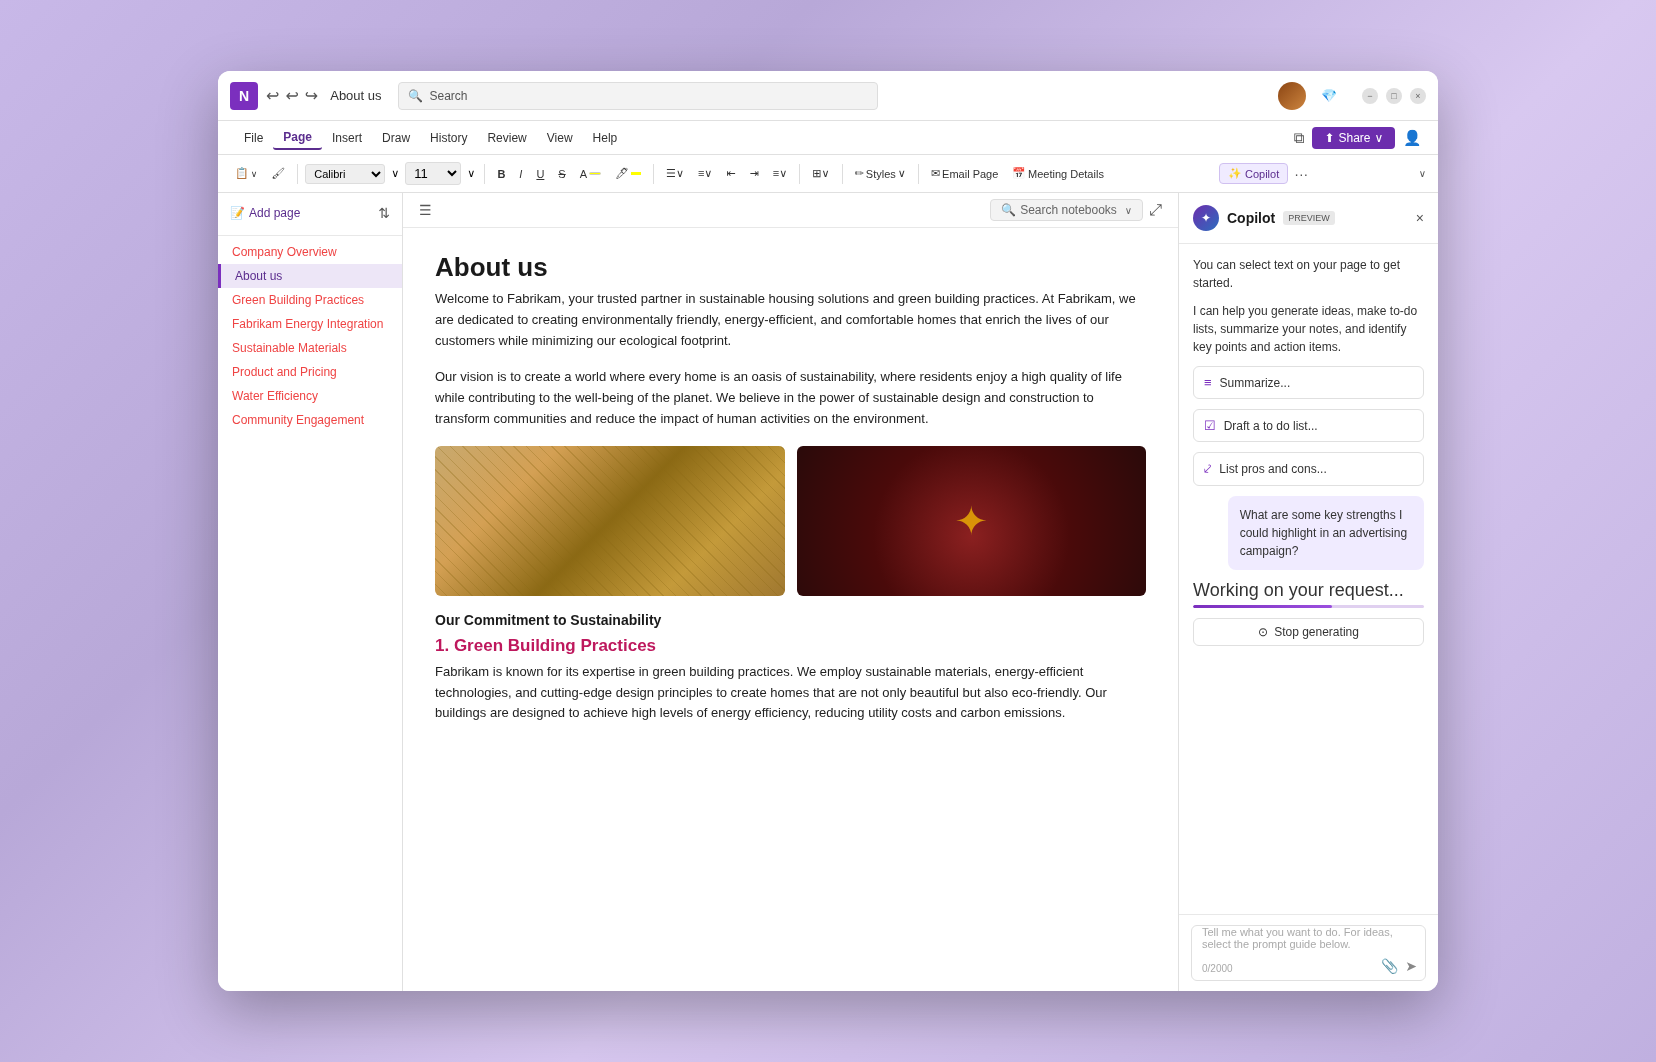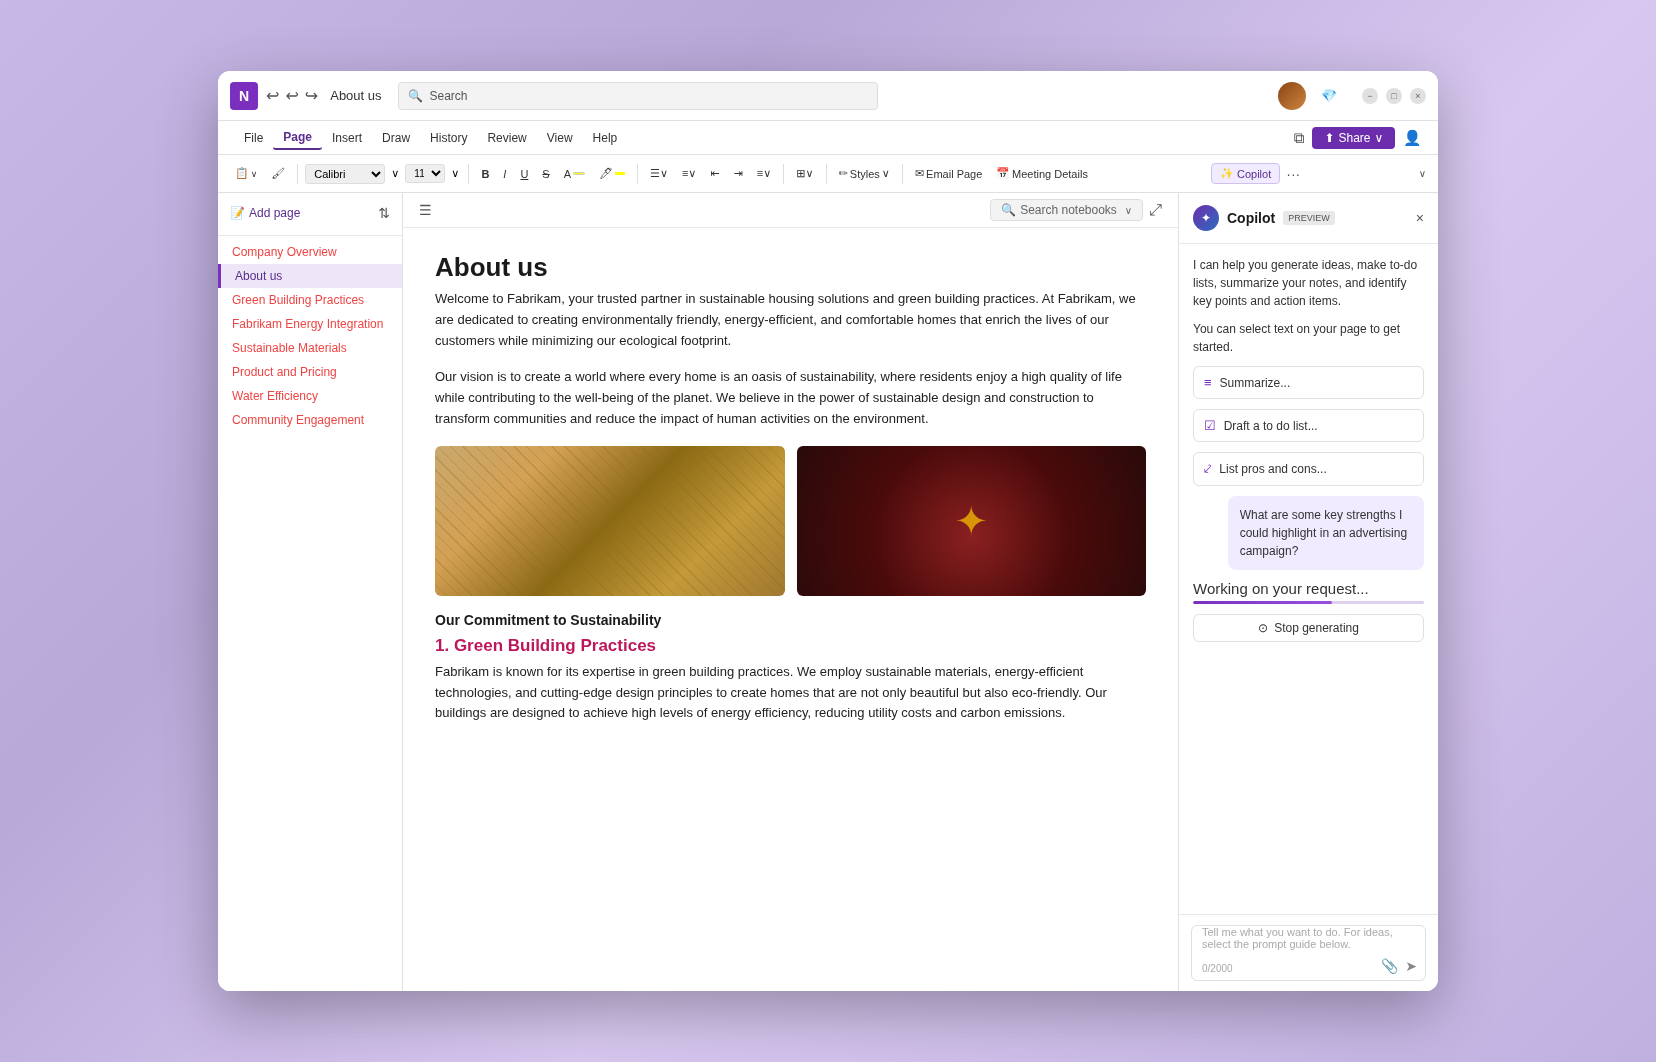--- a/index.html
+++ b/index.html
@@ -124,21 +124,21 @@
     .toolbar-btn {
       padding: 3px 5px; font-size: 11px; color: #333; cursor: pointer; border-radius: 3px;
       display: flex; align-items: center; gap: 2px;
       border: none; background: transparent;
     }
     .toolbar-sep { width: 1px; height: 20px; background: #ddd; margin: 0 3px; }
     .font-select {
       border: 1px solid #ddd; border-radius: 3px; font-size: 11px; padding: 2px 4px; width: 80px;
     }
     .font-size-select {
-      border: 1px solid #ddd; border-radius: 3px; font-size: 10px; padding: 2px 4px; width: 40px;
+      border: 1px solid #ddd; border-radius: 3px; font-size: 13px; padding: 2px 4px; width: 56px;
     }
     .toolbar-bold { font-weight: bold; }
     .toolbar-italic { font-style: italic; }
     .toolbar-underline { text-decoration: underline; }
     .color-swatch { width: 18px; height: 18px; background: #ff0; border: 1px solid #ccc; display: inline-block; border-radius: 2px; }
     .copilot-btn {
       background: #f0ebff;
       color: #5b2d8e;
       border: 1px solid #d0c0f0;
       border-radius: 4px;
@@ -344,21 +344,21 @@
     .copilot-user-msg {
       background: #f0ebff;
       border-radius: 8px;
       padding: 10px 12px;
       font-size: 12px; color: #333;
       line-height: 1.5;
       align-self: flex-end;
       max-width: 85%;
     }
     .copilot-working {
-      font-size: 15px; color: #333; font-weight: 500;
+      font-size: 18px; color: #333; font-weight: 500;
     }
     .copilot-progress {
       width: 100%; height: 3px;
       background: #e0d0f0;
       border-radius: 2px;
       overflow: hidden;
       margin-top: 4px;
     }
     .copilot-progress-bar {
       width: 60%;
@@ -561,22 +561,22 @@
       <div class="copilot-header">
         <div class="copilot-header-left">
           <div class="copilot-logo">✦</div>
           <span class="copilot-title">Copilot</span>
           <span class="copilot-preview-badge">PREVIEW</span>
         </div>
         <span class="copilot-close">×</span>
       </div>
 
       <div class="copilot-body">
+        <p class="copilot-intro">You can select text on your page to get started.</p>
         <p class="copilot-intro">I can help you generate ideas, make to-do lists, summarize your notes, and identify key points and action items.</p>
-        <p class="copilot-intro">You can select text on your page to get started.</p>
 
         <button class="copilot-action-btn">
           <span class="action-icon">≡</span>
           <span>Summarize...</span>
         </button>
 
         <button class="copilot-action-btn">
           <span class="action-icon">☑</span>
           <span>Draft a to do list...</span>
         </button>

